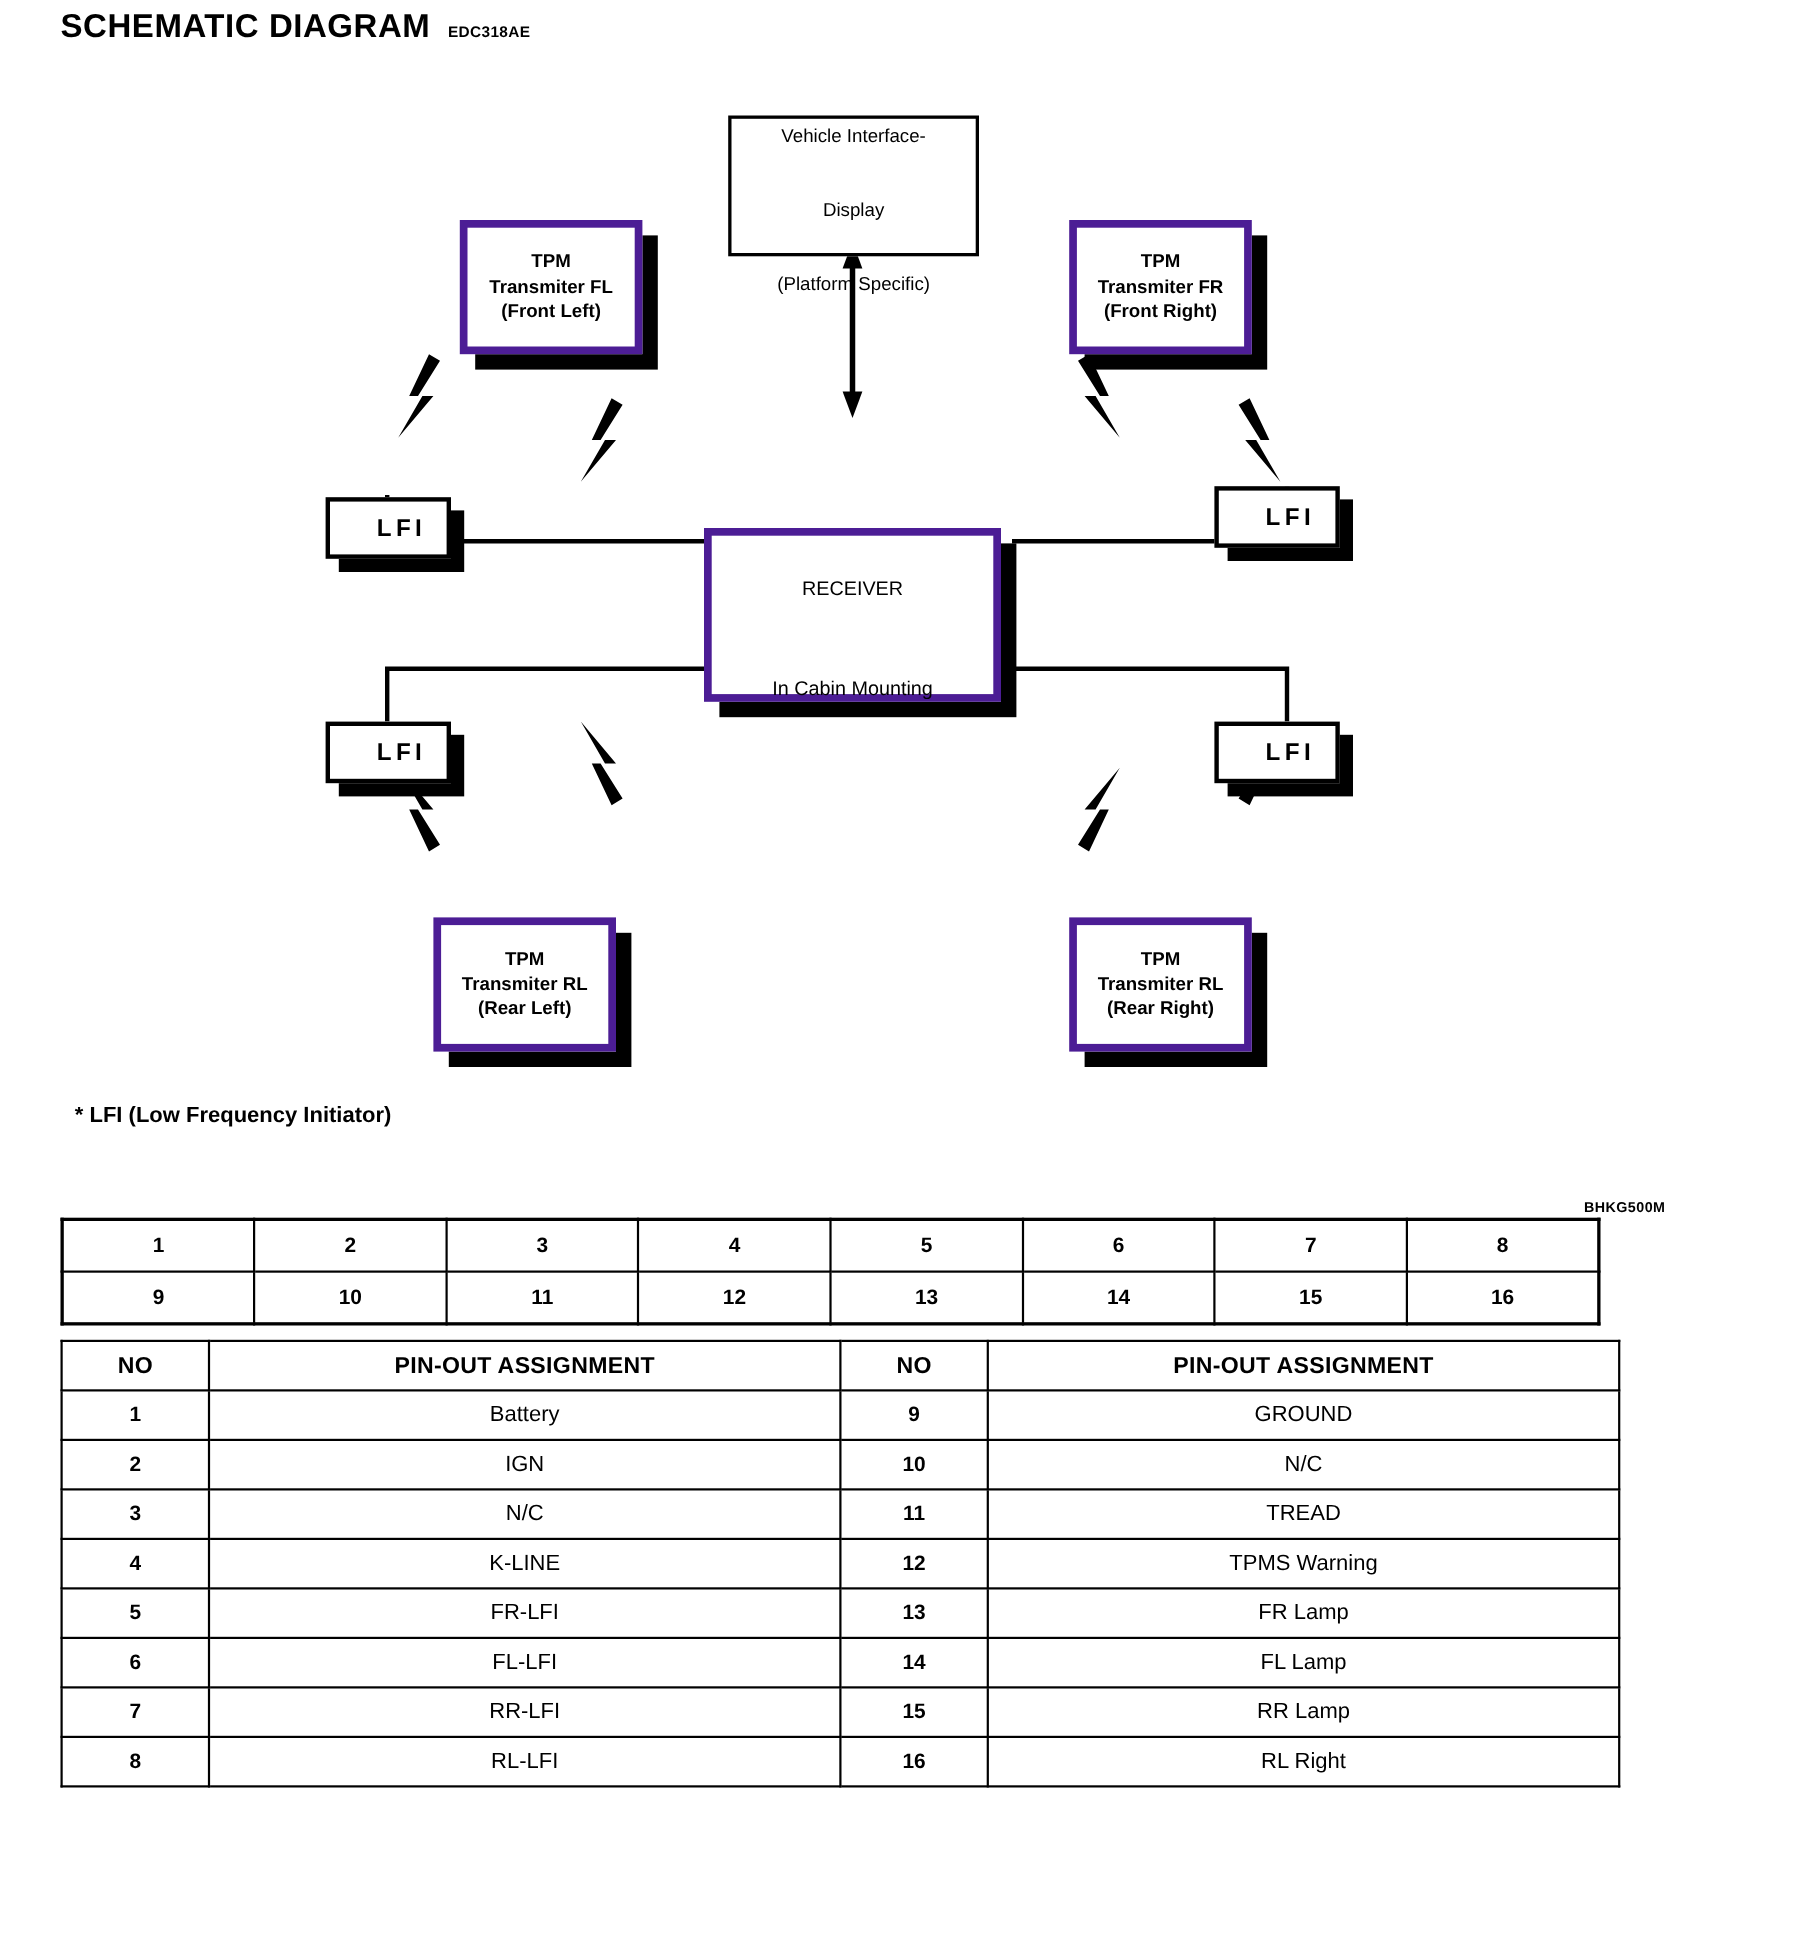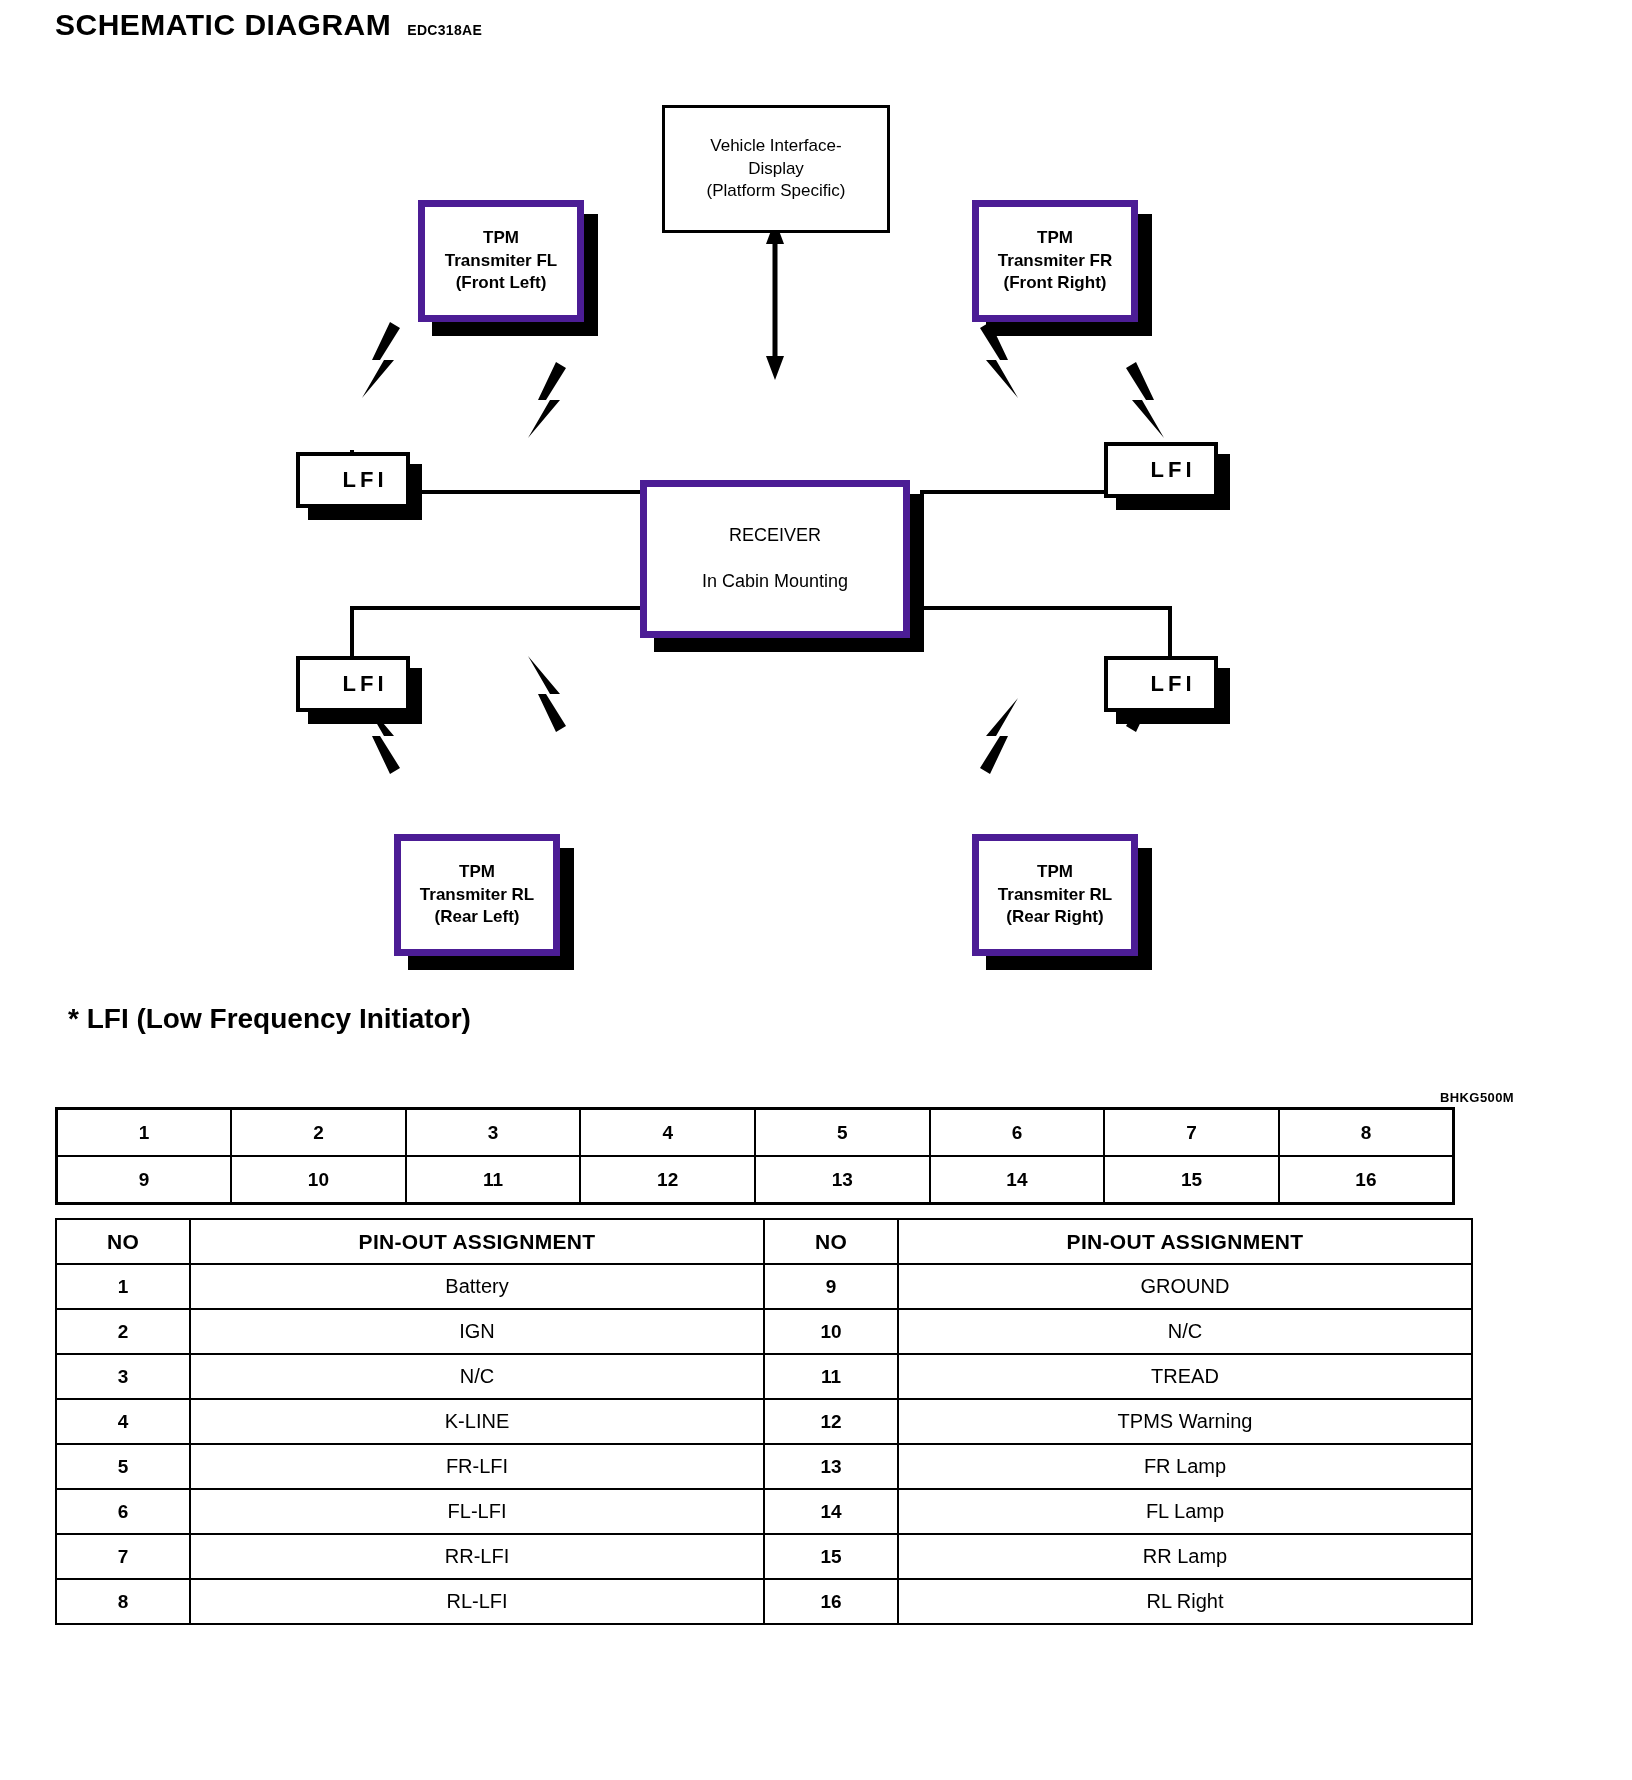--- a/index.html
+++ b/index.html
@@ -64,20 +64,21 @@
     text-align: center;
     line-height: 1.32;
   }
   .node .ln {
     font-size: 17px;
     font-weight: bold;
     white-space: nowrap;
   }
   .node.plain .ln {
     font-weight: normal;
+    margin-top: 45px;
   }
 
   
   #node-display {
     border: 3px solid #000000;
     box-shadow: none;
   }
   #node-display .ln {
     font-weight: normal;
     font-size: 17px;
@@ -102,21 +103,21 @@
     font-weight: bold;
     letter-spacing: 4px;
     margin-left: 24px;
   }
 
   
   #footnote {
     position: absolute;
     left: 68px;
     top: 1003px;
-    font-size: 28px;
+    font-size: 20px;
     font-weight: bold;
   }
   #ref-code {
     position: absolute;
     right: 118px;
     top: 1068px;
     font-size: 13px;
     font-weight: bold;
     letter-spacing: 0.4px;
     margin-top: 22px;

